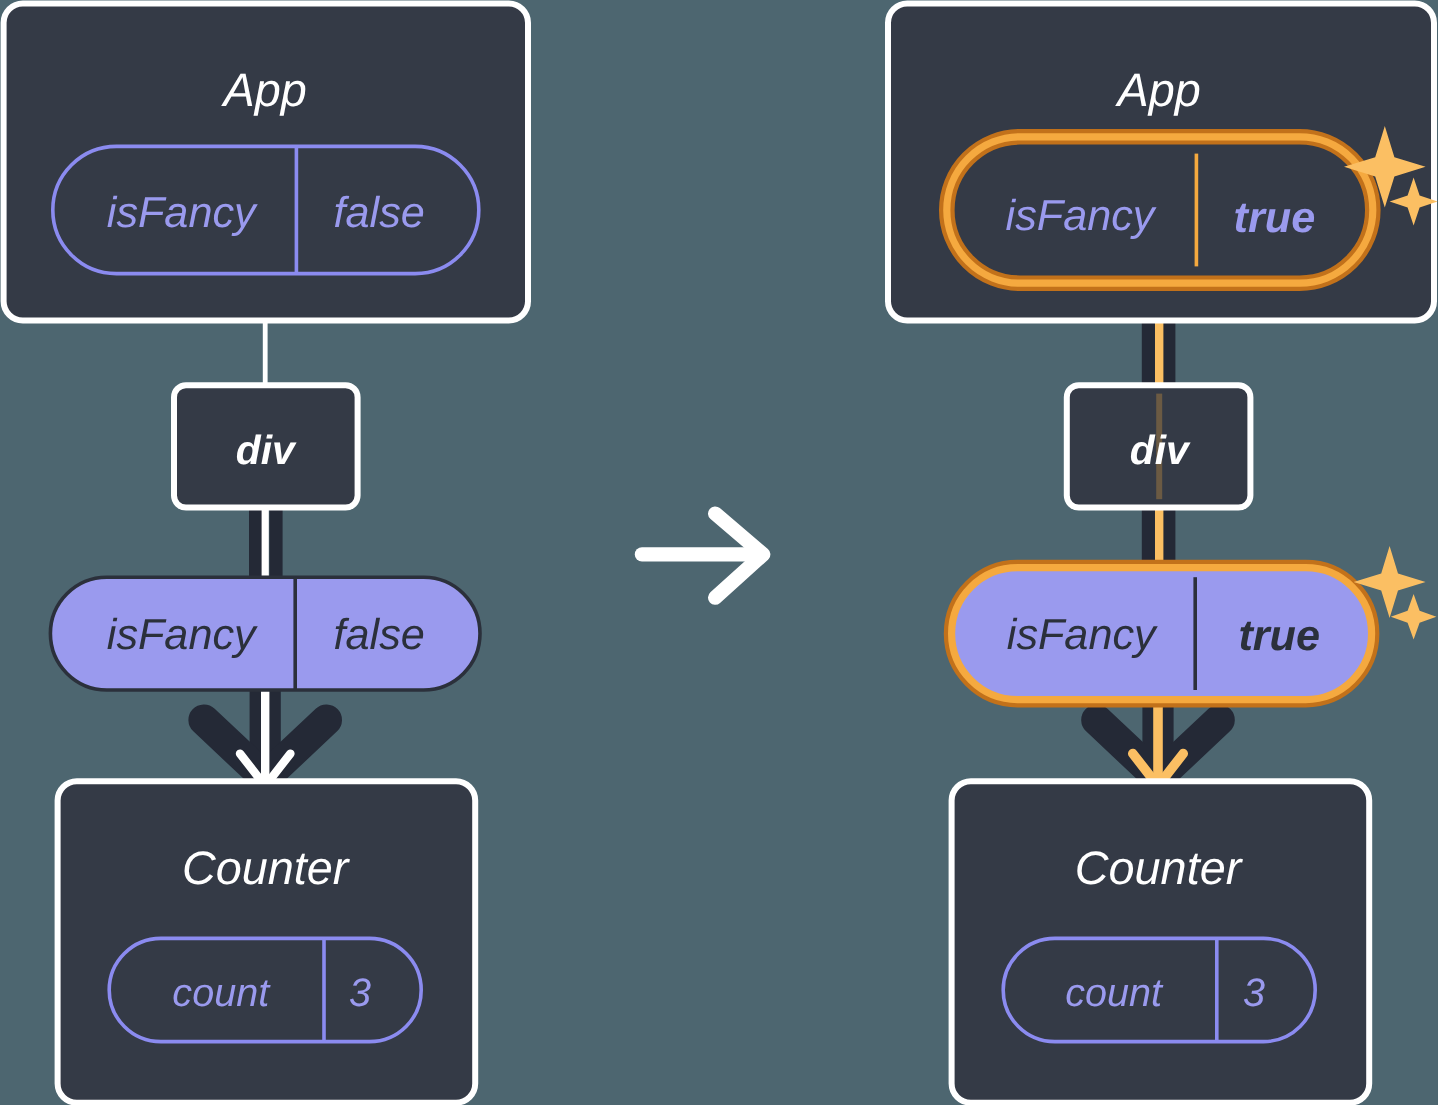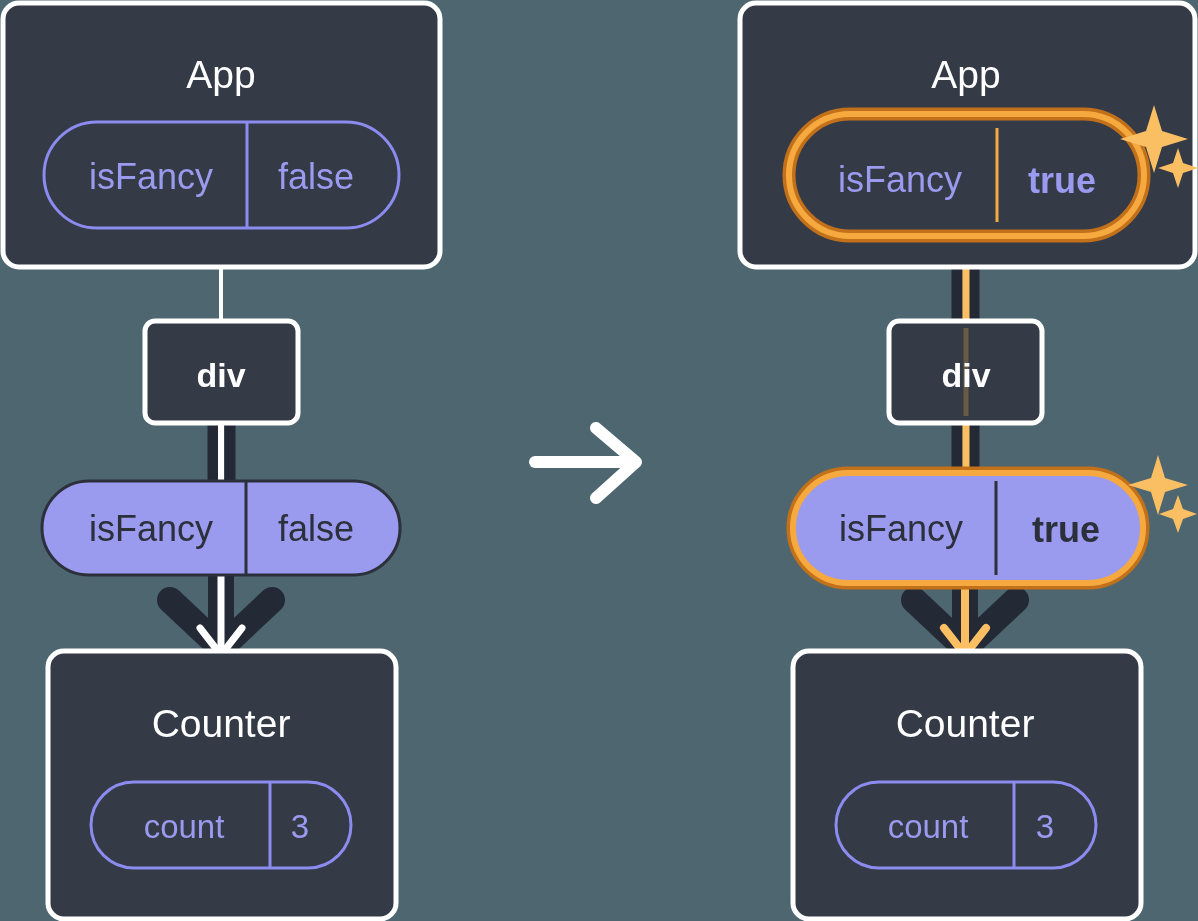--- a/index.html
+++ b/index.html
@@ -10,20 +10,21 @@
   body {
     width: 1198px;
     height: 921px;
     font-family: "Liberation Sans", sans-serif;
     overflow: hidden;
   }
   #stage {
     position: relative;
     width: 1198px;
     height: 688px;
+    font-style: italic;
   }
   #stage svg {
     position: absolute;
     top: 0;
     left: 0;
   }
   .lbl {
     font-family: "Liberation Sans", sans-serif;
   }
 </style>

